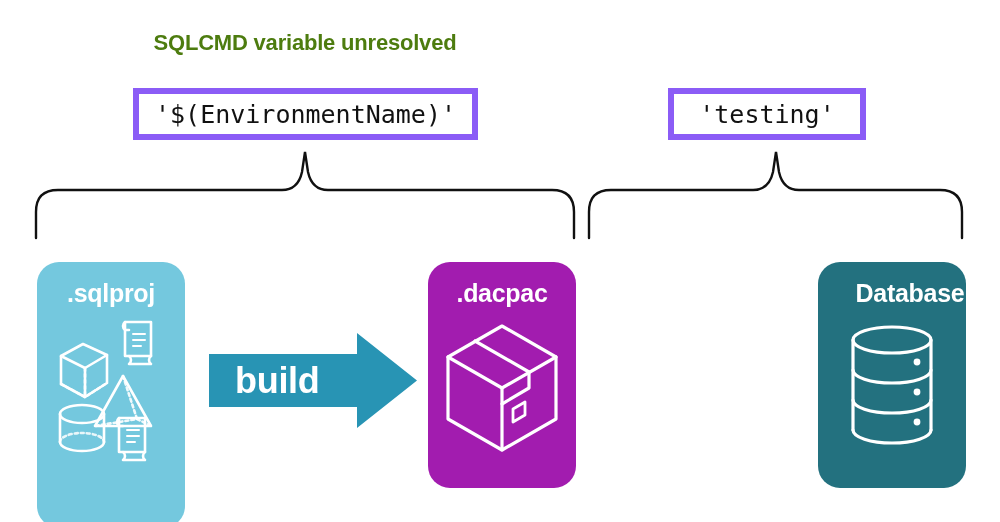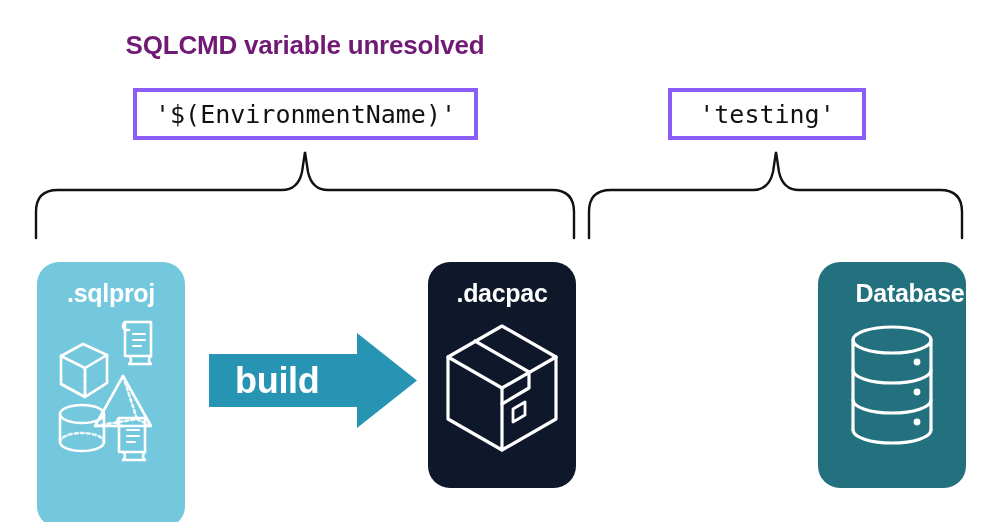--- a/index.html
+++ b/index.html
@@ -17,31 +17,31 @@
     height: 522px;
     background: #ffffff;
     overflow: hidden;
   }
   .abs { position: absolute; }
 
   
   .heading {
     font-family: "Liberation Sans", sans-serif;
     font-weight: bold;
-    font-size: 26px;
-    color: #701a75;
+    font-size: 22px;
+    color: #4d7c0f;
     text-align: center;
     letter-spacing: -0.2px;
     white-space: nowrap;
   }
 
   
   .value-box {
     box-sizing: border-box;
-    border: 4px solid #8b5cf6;
+    border: 6px solid #8b5cf6;
     background: #ffffff;
     display: flex;
     align-items: center;
     justify-content: center;
   }
   .value-box span {
     font-family: "DejaVu Sans Mono", "Liberation Mono", monospace;
     font-size: 25px;
     color: #111111;
     letter-spacing: 0px;
@@ -50,21 +50,21 @@
 
   
   .brace svg { display: block; }
 
   
   .card {
     box-sizing: border-box;
     border-radius: 22px;
   }
   .card-sqlproj  { background: #74c8de; }
-  .card-dacpac   { background: #0f172a; }
+  .card-dacpac   { background: #a21caf; }
   .card-database { background: #23717f; }
 
   .card-title {
     position: absolute;
     left: 0;
     right: 0;
     text-align: center;
     font-family: "Liberation Sans", sans-serif;
     font-weight: bold;
     font-size: 25px;

